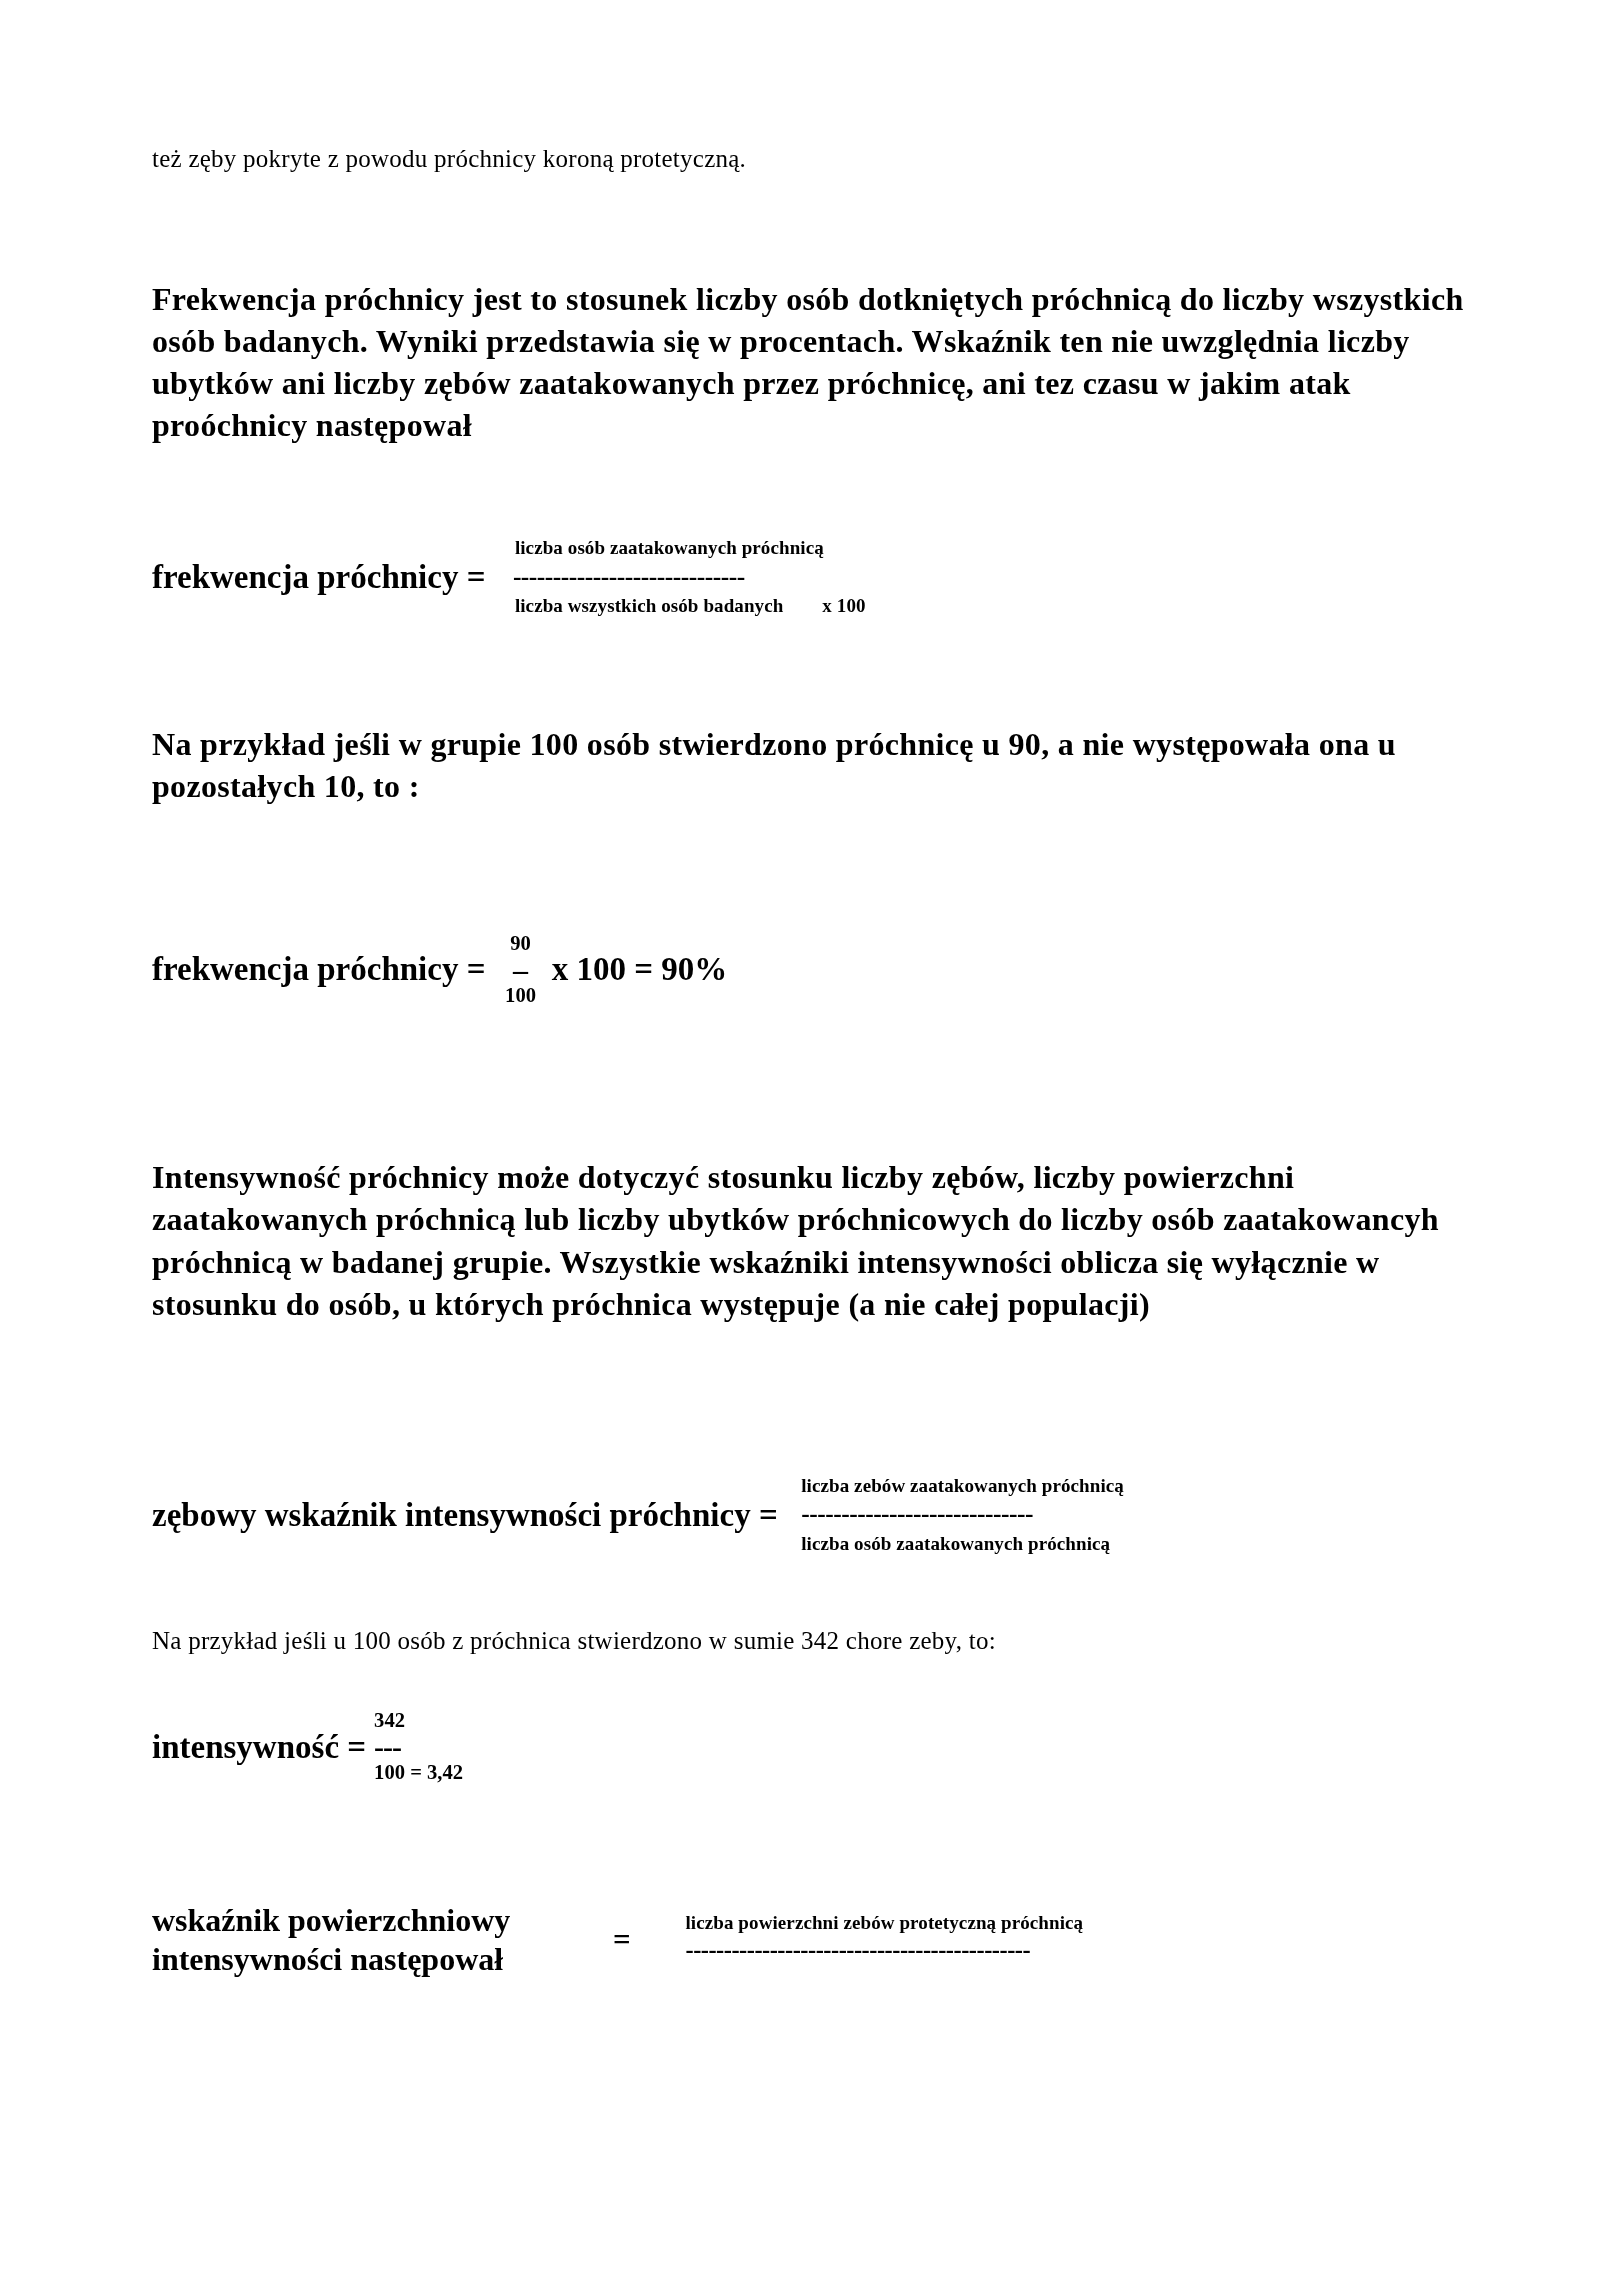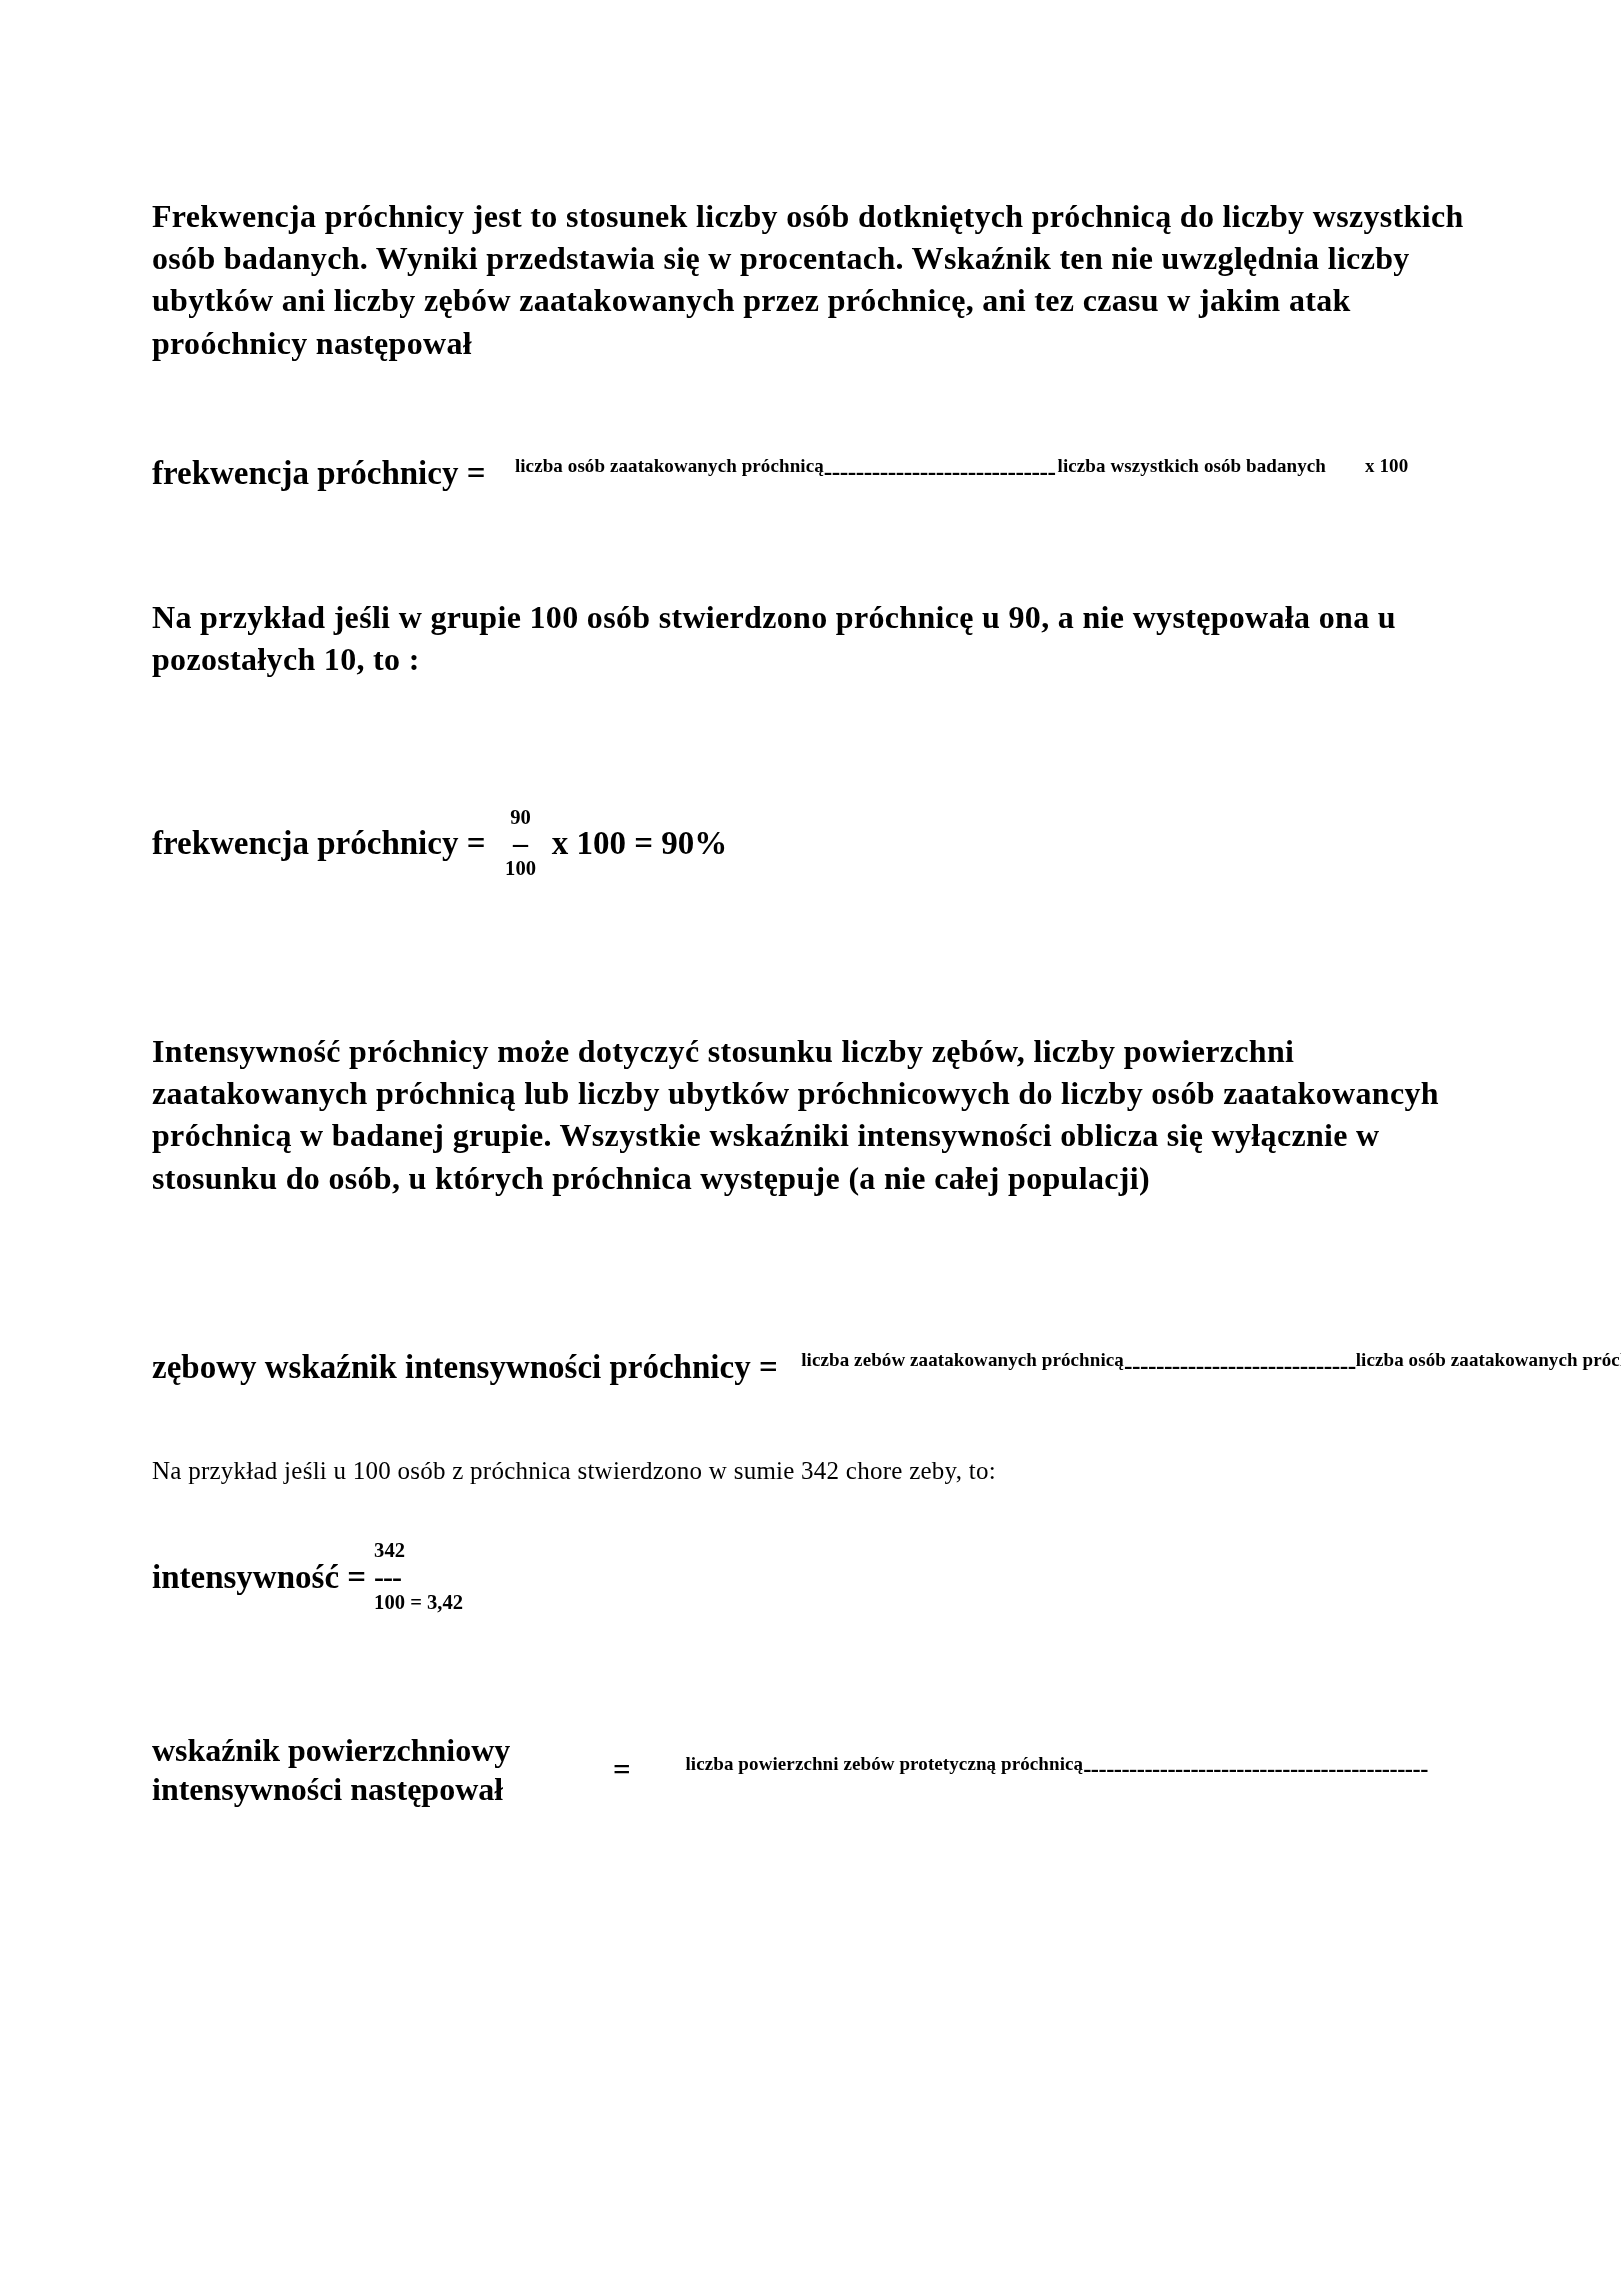--- a/index.html
+++ b/index.html
@@ -58,21 +58,21 @@
     white-space: nowrap;
     line-height: 1.1;
   }
   .formula-label.two-line {
     font-size: 32px;
     line-height: 1.22;
     white-space: normal;
   }
   .frac {
     display: inline-flex;
-    flex-direction: row;
+    flex-direction: column;
     align-items: flex-start;
     line-height: 1.18;
     font-family: Liberation Serif, serif;
   }
   .frac-num,
   .frac-den {
     font-weight: bold;
     font-size: 19px;
     white-space: nowrap;
     letter-spacing: 0.005em;
@@ -148,20 +148,21 @@
   .f5 .frac-bar { font-size: 24.5px; }
 </style>
 </head>
 <body>
 
 <div class="page">
   <div class="content">
 
     <div class="sp-120"></div>
 
+    <p class="para plain">też zęby pokryte z powodu próchnicy koroną protetyczną.</p>
 
     <div class="sp-46"></div>
 
     <p class="para bold">Frekwencja próchnicy jest to stosunek liczby osób dotkniętych próchnicą do liczby wszystkich osób badanych. Wyniki przedstawia się  w procentach. Wskaźnik ten nie uwzględnia liczby ubytków ani liczby zębów zaatakowanych przez próchnicę, ani tez czasu w jakim atak proóchnicy następował</p>
 
     <div class="sp-60"></div>
 
     <div class="formula f1">
       <span class="formula-label">frekwencja próchnicy =</span>
       <span class="frac">

